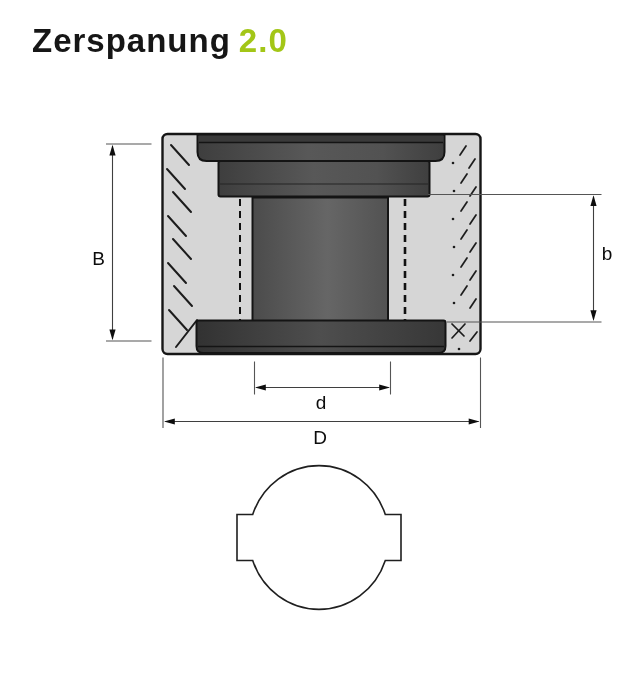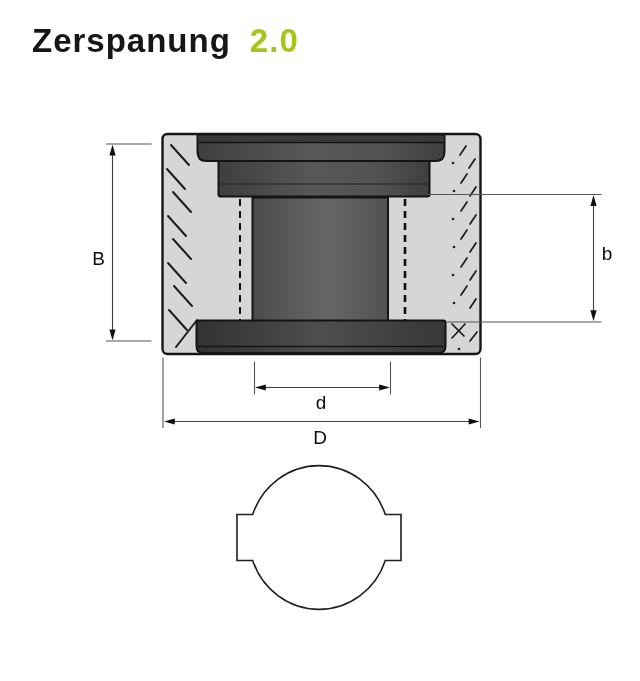--- a/index.html
+++ b/index.html
@@ -5,21 +5,21 @@
   html,body{margin:0;padding:0;background:#ffffff;}
   body{
     width:640px;height:681px;position:relative;overflow:hidden;
     font-family:"Liberation Sans", sans-serif;
   }
   .logo{
     position:absolute;left:32px;top:24px;
     font-size:33px;font-weight:bold;letter-spacing:1px;line-height:1;
     color:#161616;white-space:nowrap;
   }
-  .logo .accent{color:#a3c617;margin-left:19px;}
+  .logo .accent{color:#a3c617;margin-left:8px;}
   svg{position:absolute;left:0;top:0;}
   text.dimlabel{
     font-family:"Liberation Sans", sans-serif;
     font-size:19px;fill:#0c0c0c;
   }
 </style>
 </head>
 <body>
 
 <header class="logo">

